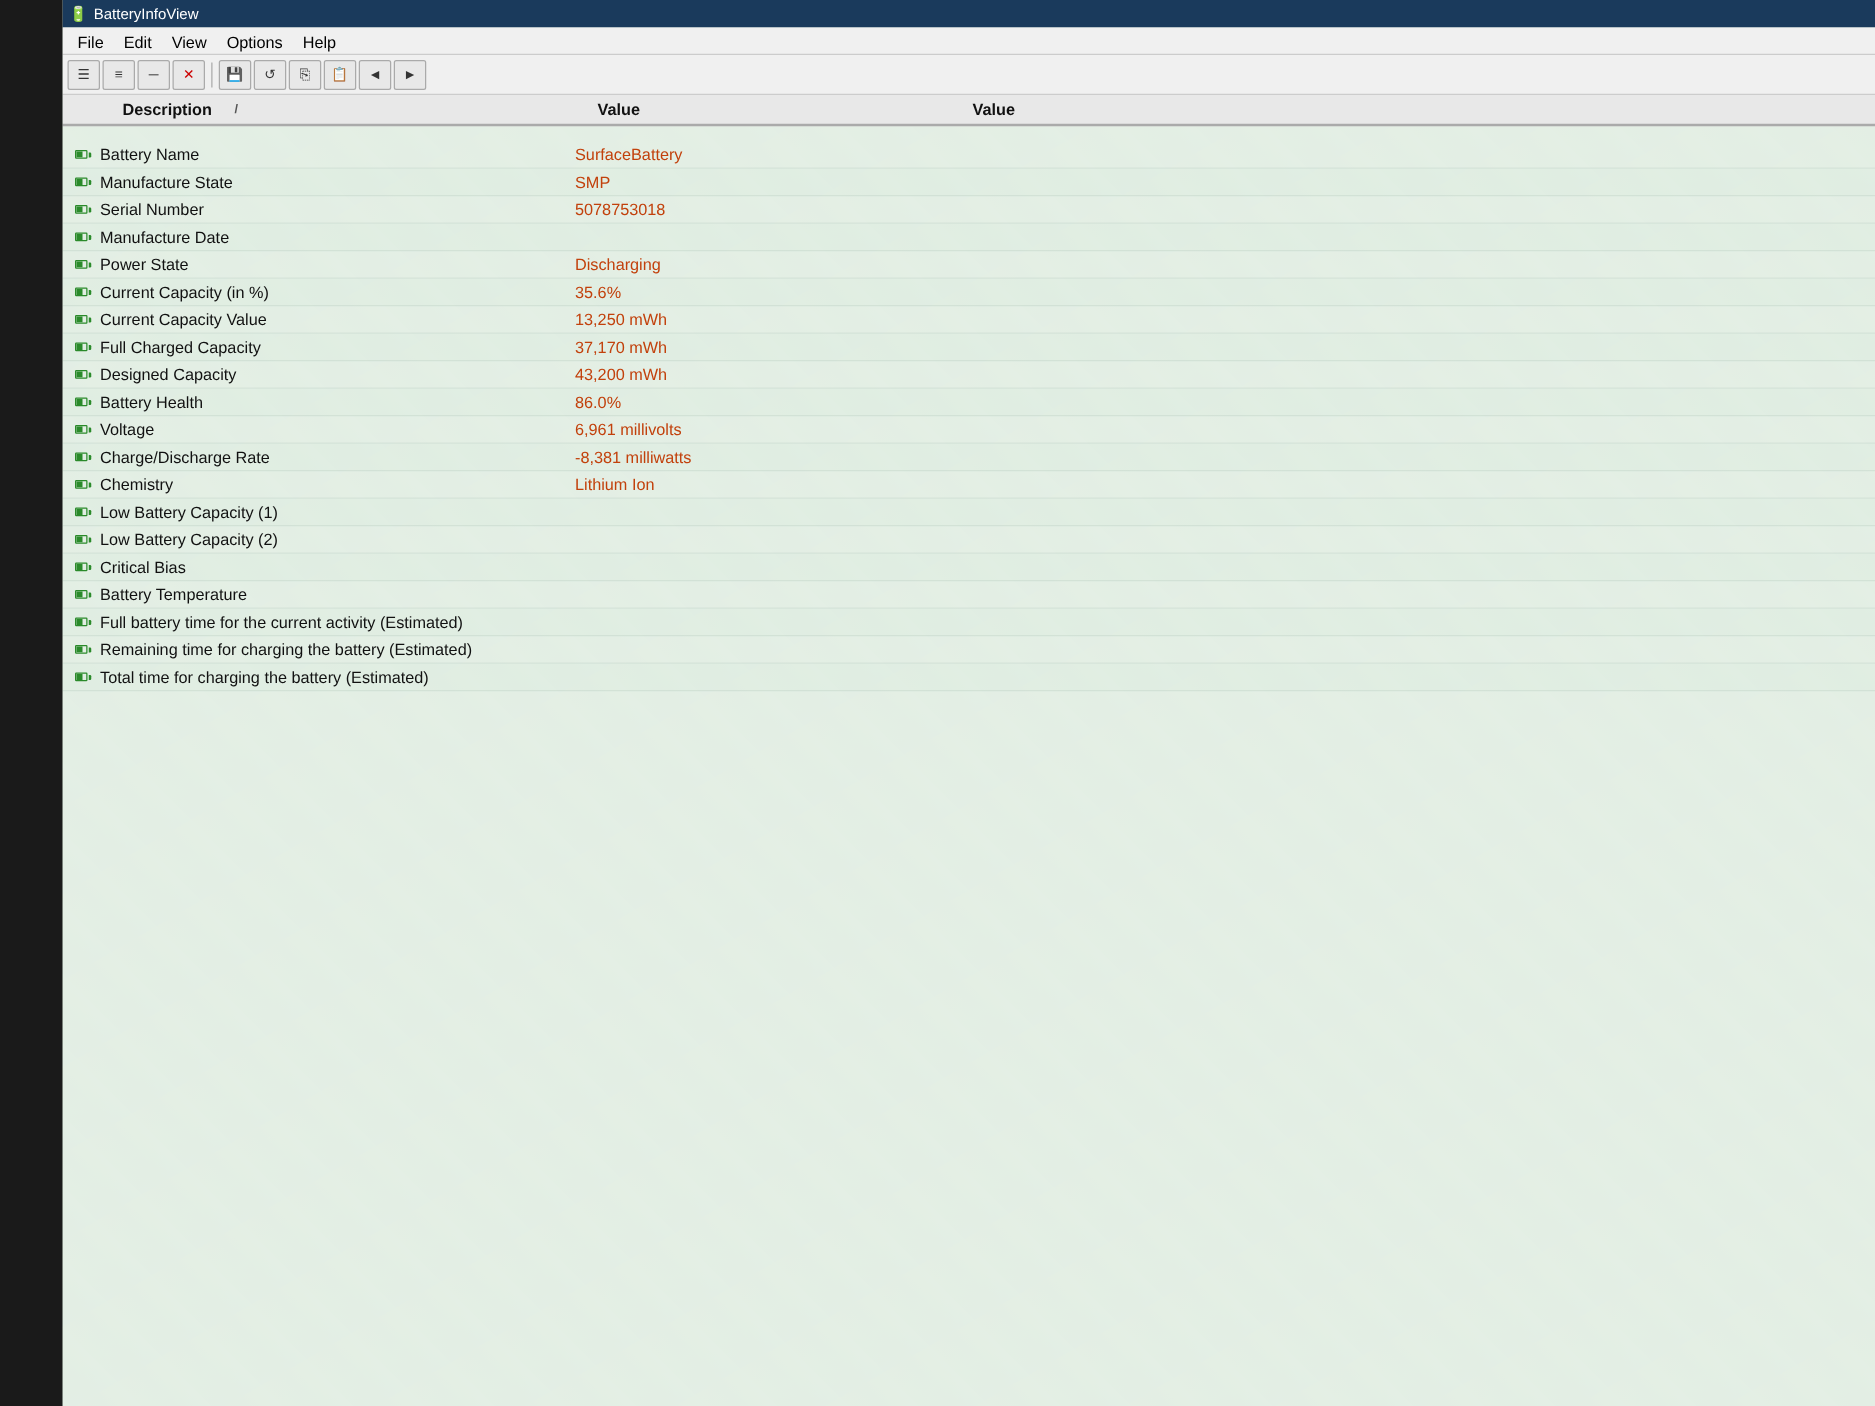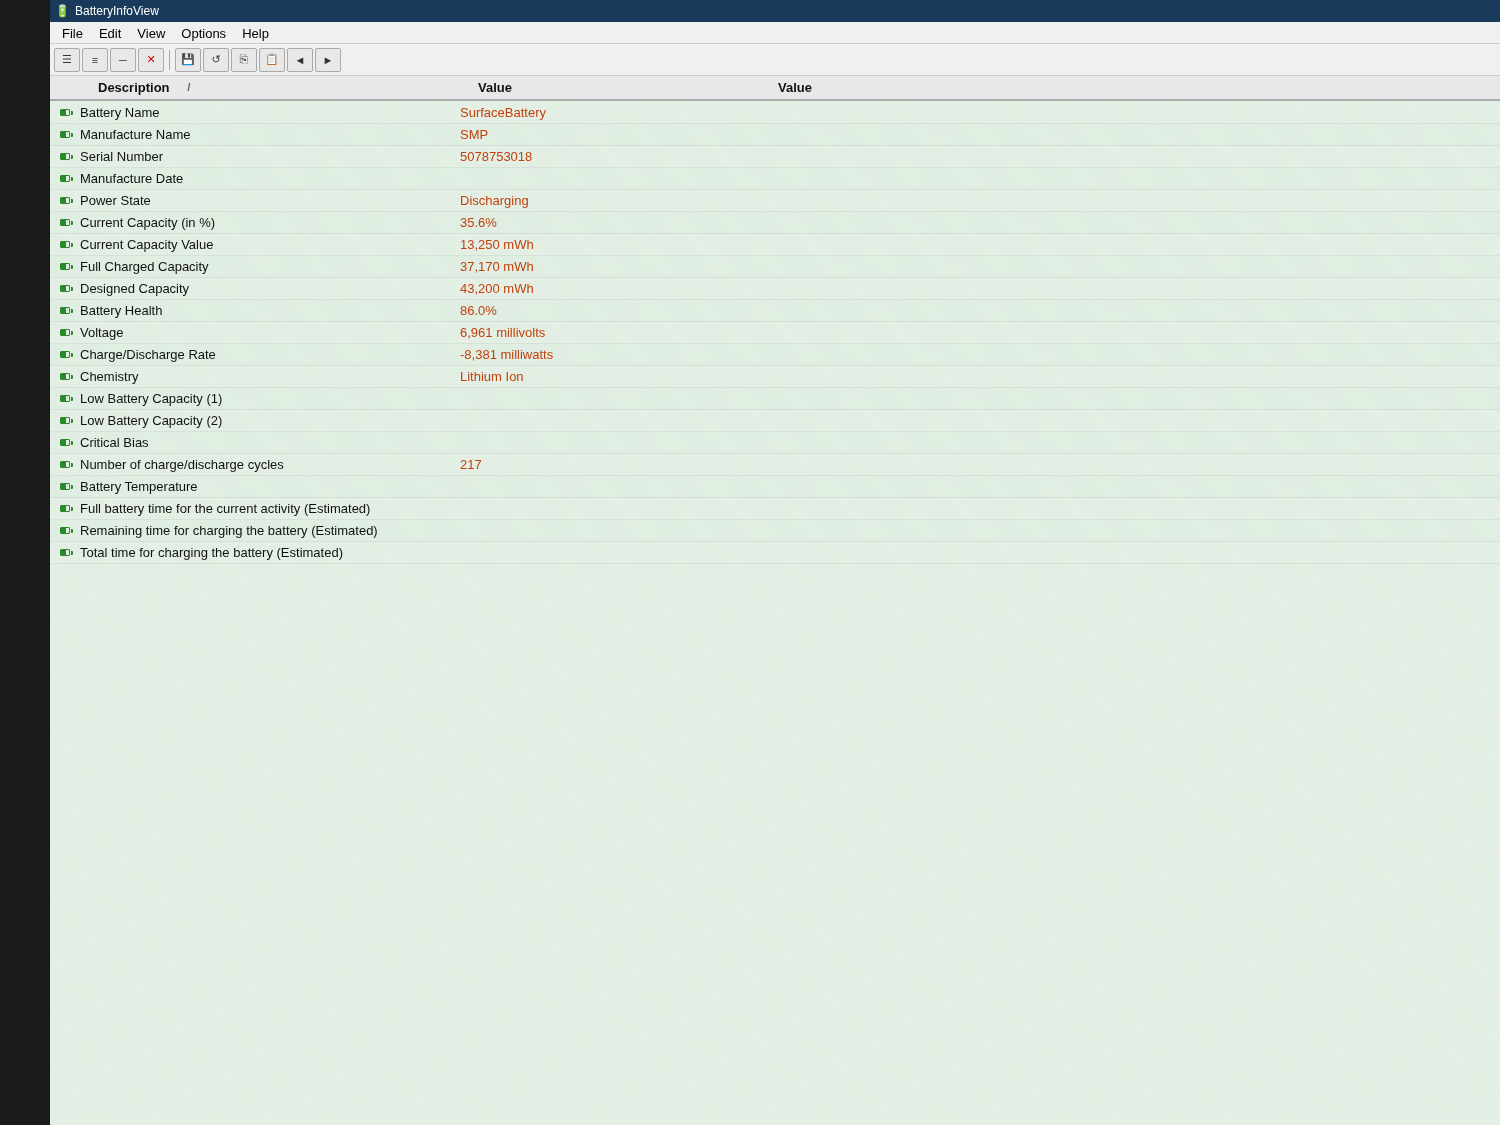--- a/index.html
+++ b/index.html
@@ -145,21 +145,21 @@
     }
 
     .col-val2 {
       flex: 1;
     }
 
     
     .table-content {
       flex: 1;
       overflow-y: auto;
-      padding: 1px 0;
+      padding: 12px 0;
     }
 
     .table-row {
       display: flex;
       align-items: center;
       padding: 2px 8px;
       min-height: 22px;
       border-bottom: 1px solid rgba(180, 200, 185, 0.3);
     }
 
@@ -293,21 +293,21 @@
     <div class="row-value">SurfaceBattery</div>
     <div class="row-value"></div>
   </div>
       <div class="table-row">
     <div class="row-icon">
       <span class="battery-icon">
         <span class="battery-body"></span>
         <span class="battery-tip"></span>
       </span>
     </div>
-    <div class="row-label">Manufacture Name</div>
+    <div class="row-label">Manufacture State</div>
     <div class="row-value">SMP</div>
     <div class="row-value"></div>
   </div>
       <div class="table-row">
     <div class="row-icon">
       <span class="battery-icon">
         <span class="battery-body"></span>
         <span class="battery-tip"></span>
       </span>
     </div>
@@ -458,31 +458,20 @@
     <div class="row-value"></div>
     <div class="row-value"></div>
   </div>
       <div class="table-row">
     <div class="row-icon">
       <span class="battery-icon">
         <span class="battery-body"></span>
         <span class="battery-tip"></span>
       </span>
     </div>
-    <div class="row-label">Number of charge/discharge cycles</div>
-    <div class="row-value">217</div>
-    <div class="row-value"></div>
-  </div>
-      <div class="table-row">
-    <div class="row-icon">
-      <span class="battery-icon">
-        <span class="battery-body"></span>
-        <span class="battery-tip"></span>
-      </span>
-    </div>
     <div class="row-label">Battery Temperature</div>
     <div class="row-value"></div>
     <div class="row-value"></div>
   </div>
       <div class="table-row">
     <div class="row-icon">
       <span class="battery-icon">
         <span class="battery-body"></span>
         <span class="battery-tip"></span>
       </span>

